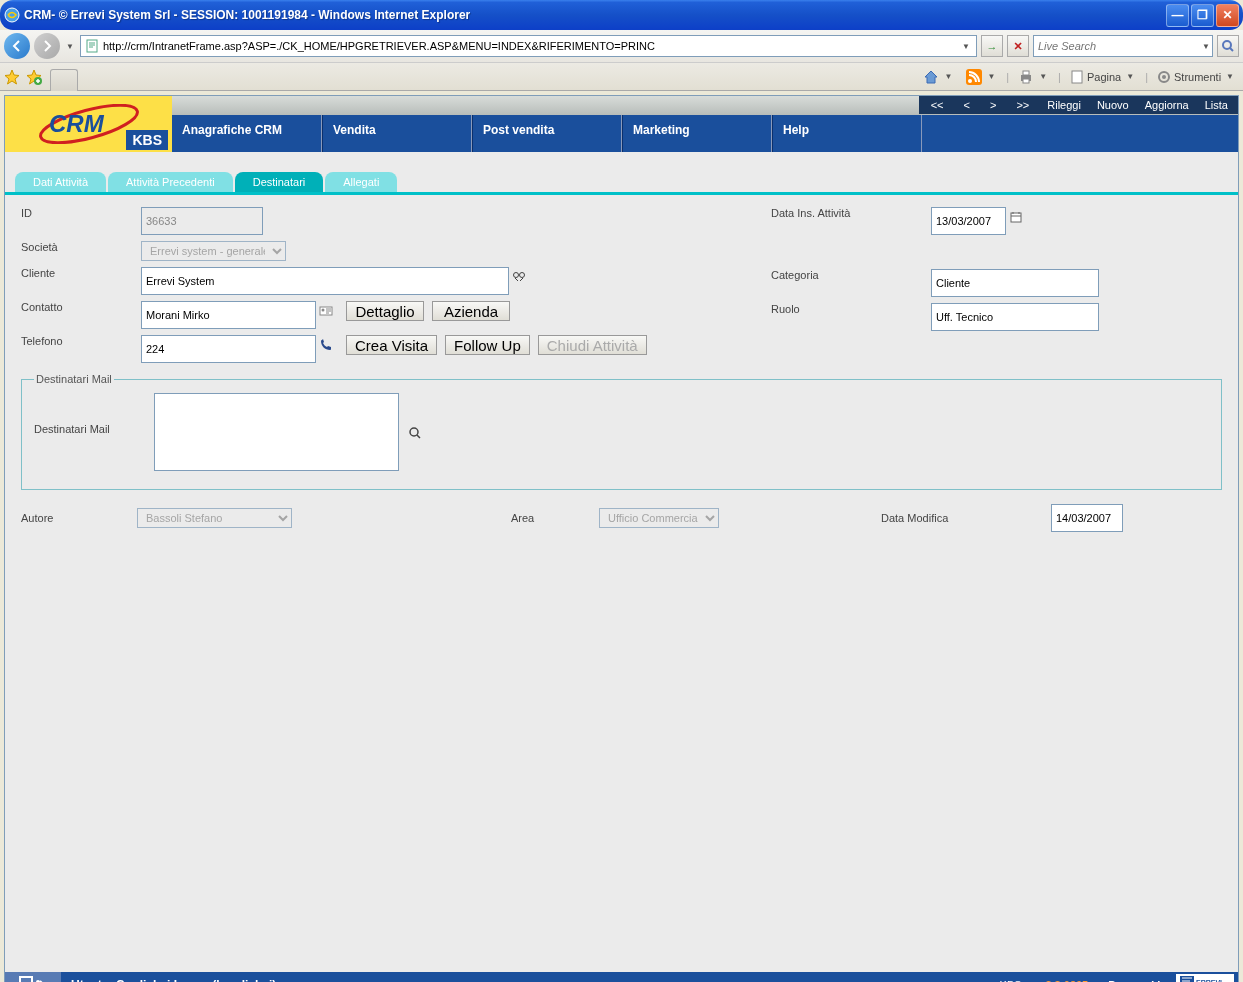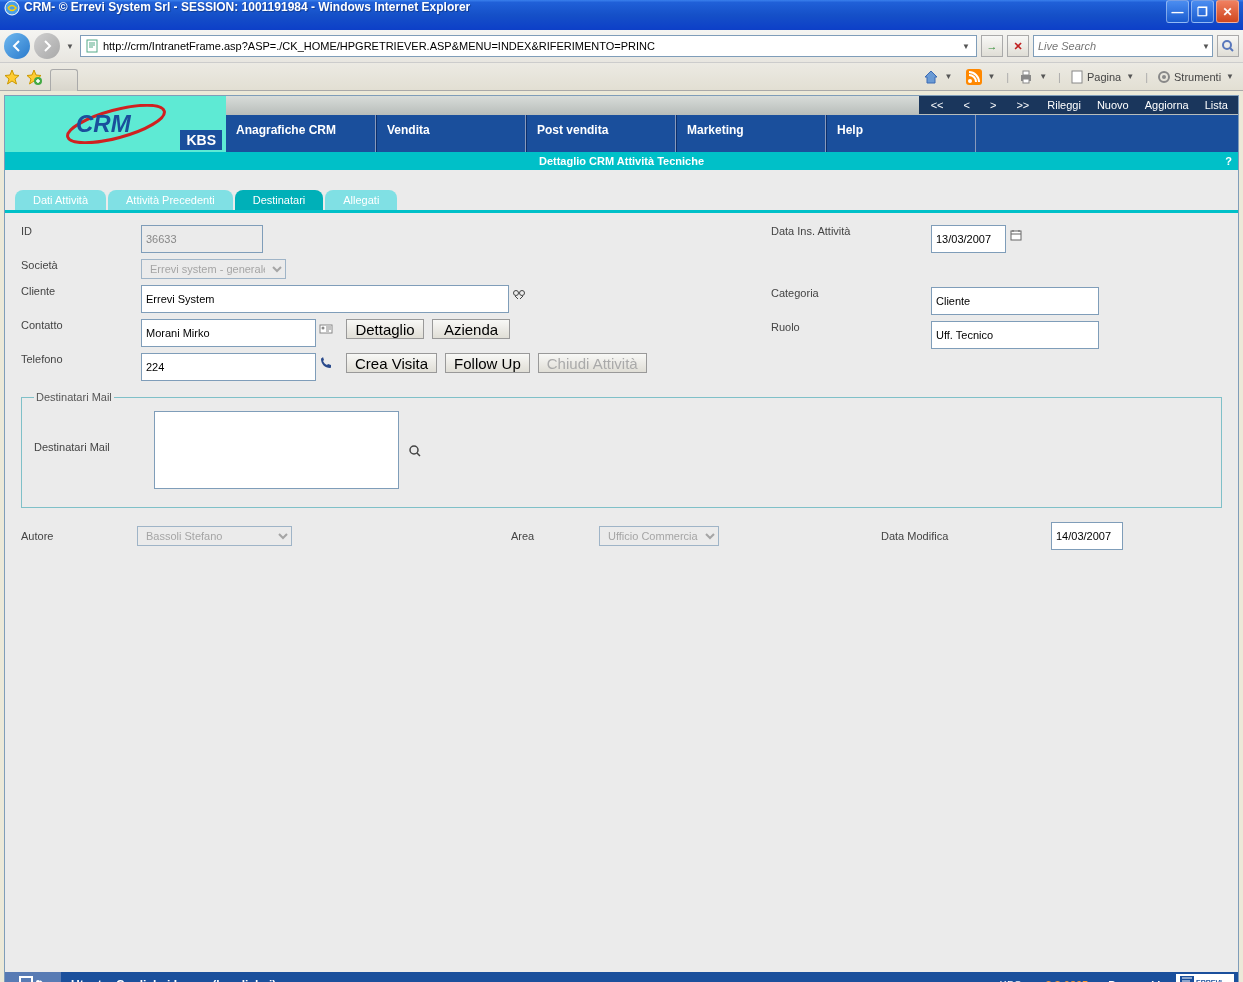--- a/index.html
+++ b/index.html
@@ -10,22 +10,24 @@
   width: 1243px;
   height: 982px;
   overflow: hidden;
 }
 
 
 .titlebar {
   background: linear-gradient(to bottom, #3a80ed 0%, #2060d8 8%, #1550c8 50%, #0d3fc8 100%);
   height: 30px;
   display: flex;
+  align-items: center;
   padding: 0 4px;
   color: #fff;
+  border-radius: 13px;
 }
 .titlebar .ie-icon { width: 16px; height: 16px; margin-right: 4px; }
 .titlebar .title { font-weight: bold; font-size: 12px; flex: 1; text-shadow: 1px 1px 1px rgba(0,0,0,0.3); }
 .winbtns { display: flex; gap: 2px; }
 .winbtn {
   width: 23px; height: 23px; border-radius: 3px;
   display: flex; align-items: center; justify-content: center;
   font-weight: bold; color: #fff; font-size: 12px;
   border: 1px solid rgba(255,255,255,0.4);
 }
@@ -93,21 +95,21 @@
 
 .app-wrap {
   margin: 4px; border: 1px solid #7f9db9;
   background: #fff; height: 904px;
   display: flex; flex-direction: column;
 }
 .app-header {
   display: flex; height: 56px;
 }
 .logo-box {
-  width: 221px; background: #5eead4; display: flex; align-items: center; justify-content: center;
+  width: 167px; background: #fde047; display: flex; align-items: center; justify-content: center;
   position: relative;
 }
 .logo-crm {
   font-size: 24px; font-weight: bold; font-style: italic; color: #1a4f9c;
   display: flex; align-items: center;
 }
 .logo-kbs {
   position: absolute; bottom: 2px; right: 4px;
   background: #1a4f9c; color: #fff; font-weight: bold; font-size: 14px;
   padding: 2px 6px;
@@ -362,24 +364,20 @@
         </div>
       </div>
       <div class="menubar">
         <div class="menuitem">Anagrafiche CRM</div>
         <div class="menuitem">Vendita</div>
         <div class="menuitem">Post vendita</div>
         <div class="menuitem">Marketing</div>
         <div class="menuitem">Help</div>
       </div>
     </div>
-  </div>
-  <div class="sub-header">
-    <span>Dettaglio CRM Attività Tecniche</span>
-    <span class="help">?</span>
   </div>
 
   <div class="content">
     <div class="tabs-row">
       <div class="tab-btn">Dati Attività</div>
       <div class="tab-btn">Attività Precedenti</div>
       <div class="tab-btn active">Destinatari</div>
       <div class="tab-btn">Allegati</div>
     </div>
 

